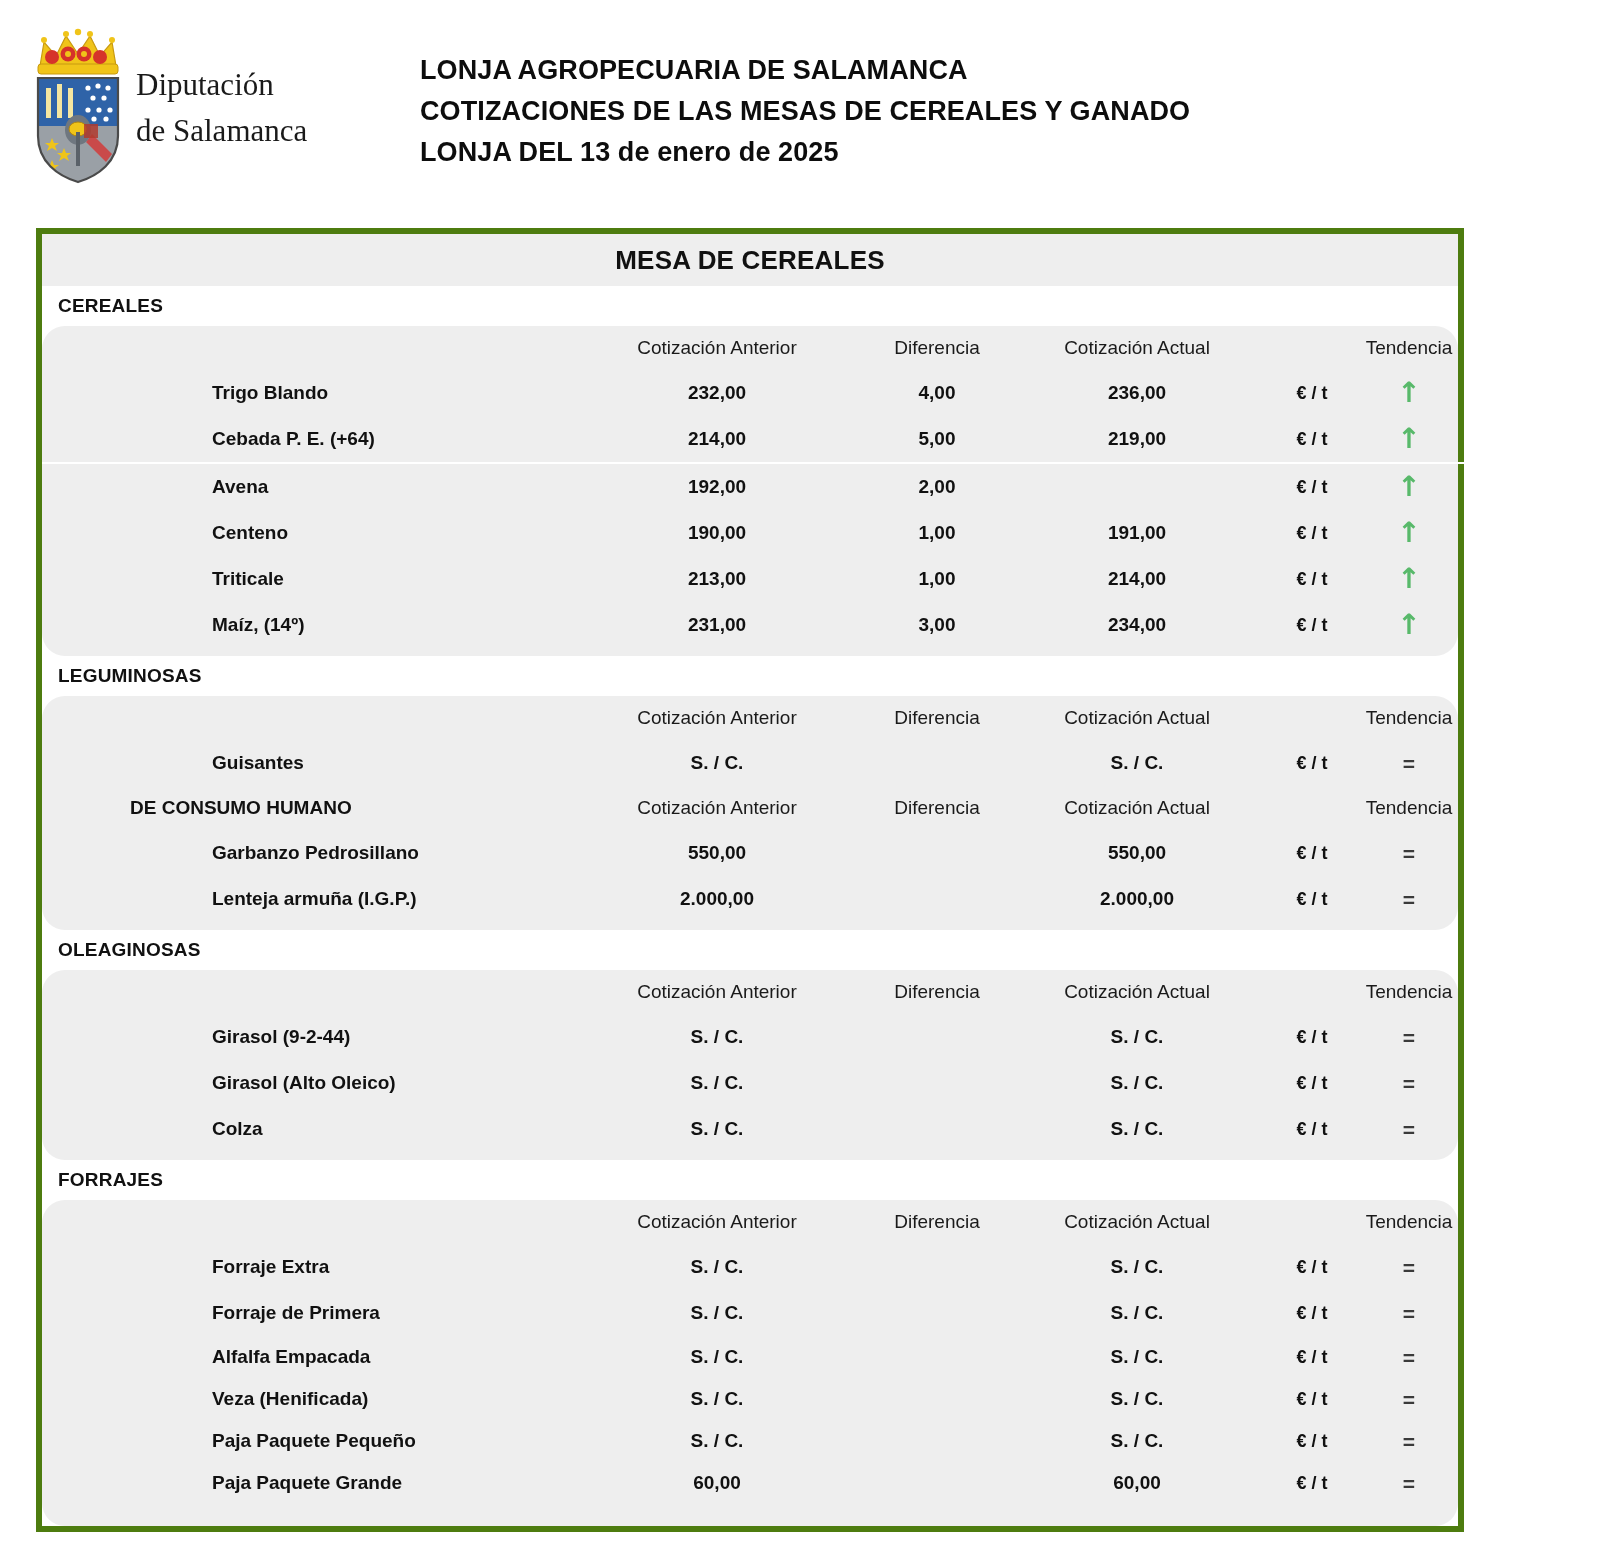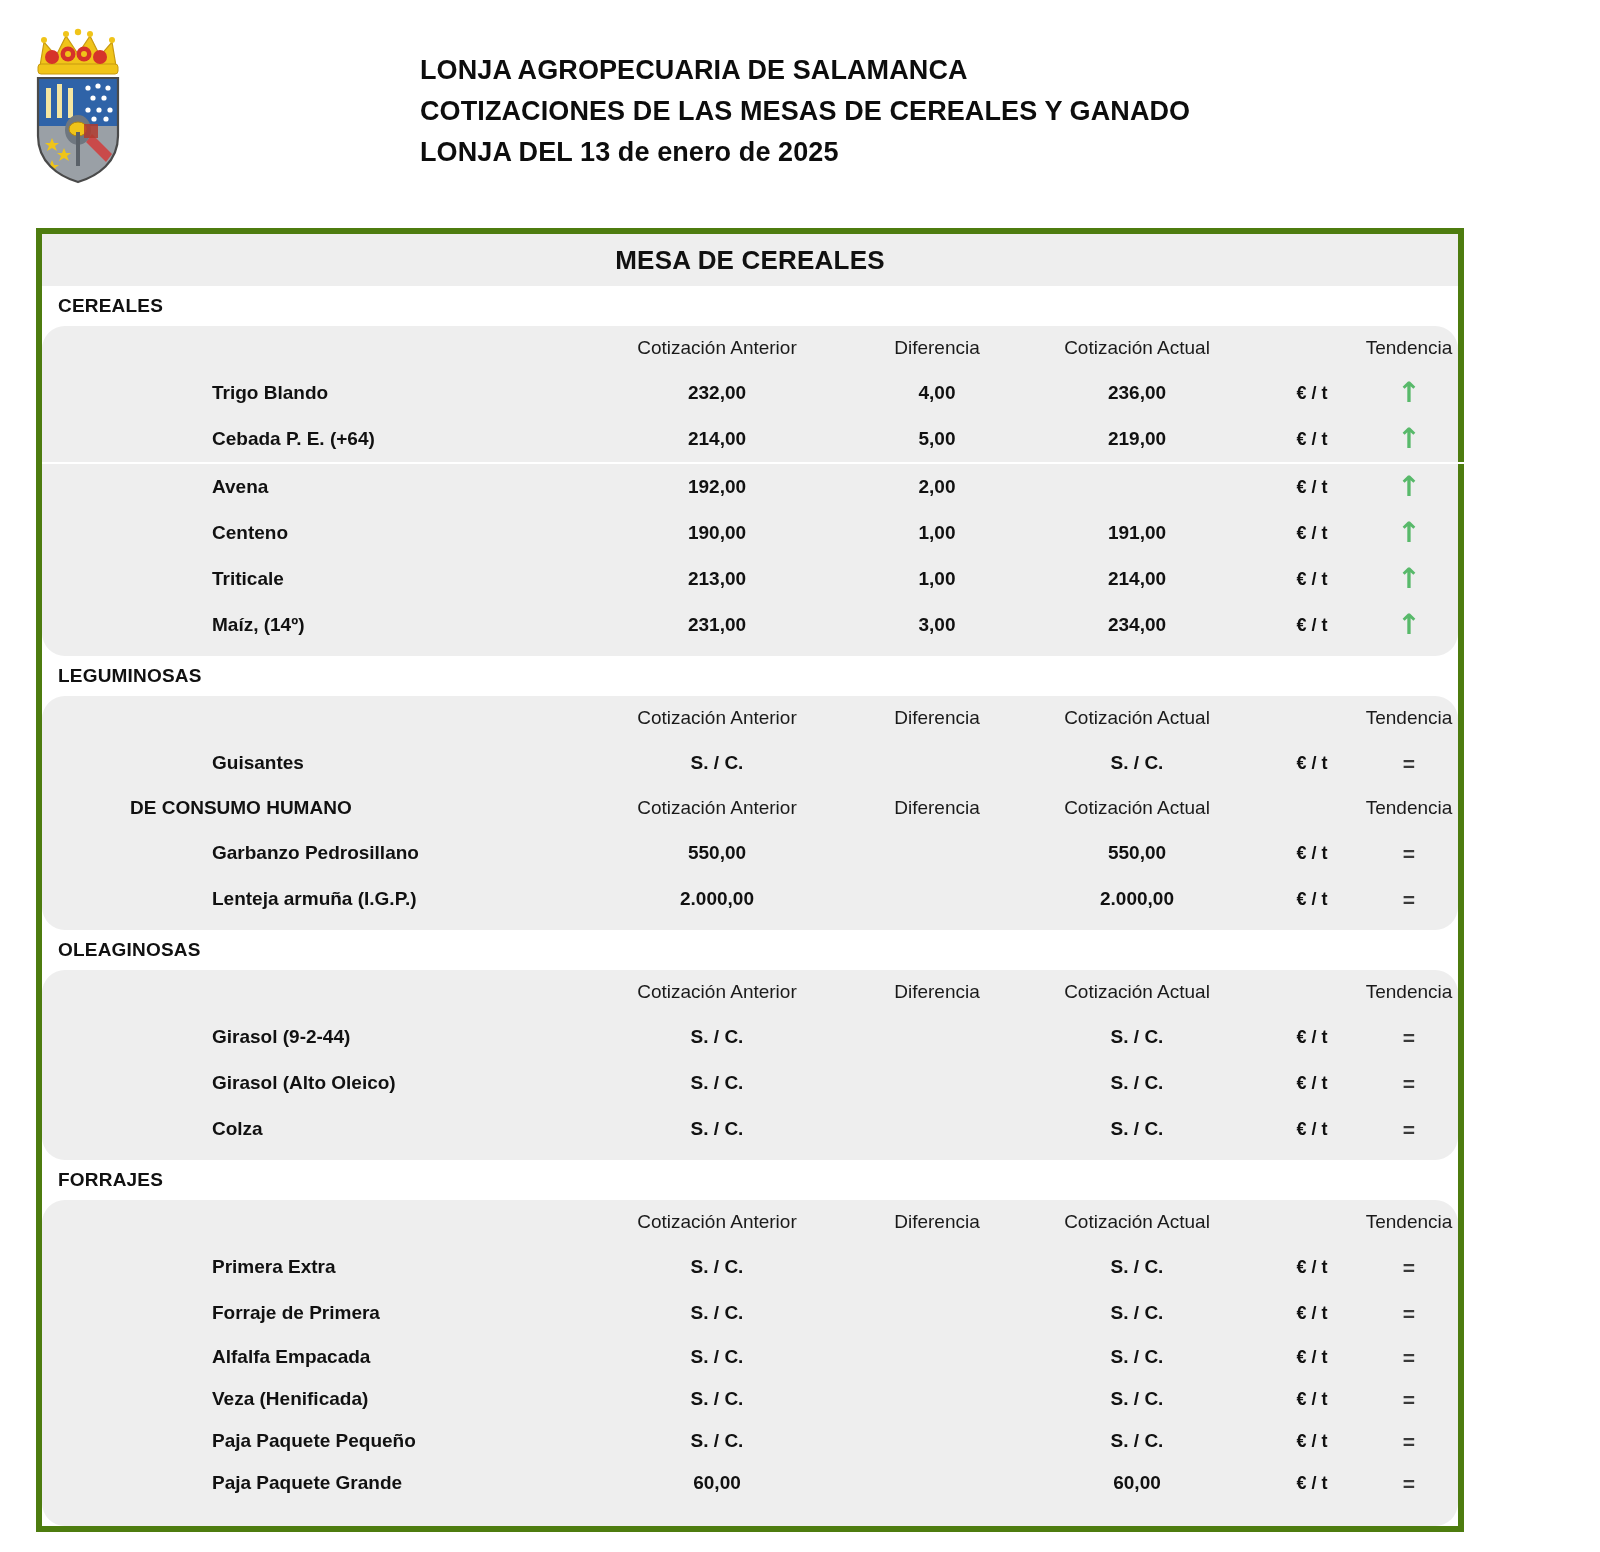--- a/index.html
+++ b/index.html
@@ -214,20 +214,24 @@
 
         <ellipse cx="52" cy="104" rx="13" ry="15" fill="#6f7780"></ellipse>
         <ellipse cx="52" cy="103" rx="9" ry="7" fill="#f0c419" stroke="#b3860f" stroke-width="1"></ellipse>
         <rect x="50" y="106" width="4" height="34" fill="#5a6169"></rect>
         <path d="M58 98 L72 98 L72 112 L58 112 Z" fill="#b03a2e" opacity="0.85"></path>
       </g>
       <path d="M12 52 H92 V110 C92 136 72 150 52 156 C32 150 12 136 12 110 Z" fill="none" stroke="#4a4a4a" stroke-width="2.2"></path>
     </svg>
   </div>
 
+  <div style="position:absolute; left:136px; top:62px; width:240px;">
+    <div style="font-family:'Liberation Serif', serif; font-size:31px; color:#1a1a1a; line-height:46px;">Diputación</div>
+    <div style="font-family:'Liberation Serif', serif; font-size:31px; color:#1a1a1a; line-height:46px;">de Salamanca</div>
+  </div>
 
   <div class="title-block">
     <div class="title-line">LONJA AGROPECUARIA DE SALAMANCA</div>
     <div class="title-line">COTIZACIONES DE LAS MESAS DE CEREALES Y GANADO</div>
     <div class="title-line">LONJA DEL 13 de enero de 2025</div>
   </div>
 </div>
 
 <div class="sheet">
 
@@ -384,21 +388,21 @@
   <div class="section-head">FORRAJES</div>
   <div class="band">
     <div class="row colhead">
       <div class="cell c-prev hdr-txt">Cotización Anterior</div>
       <div class="cell c-diff hdr-txt">Diferencia</div>
       <div class="cell c-curr hdr-txt">Cotización Actual</div>
       <div class="cell c-trend hdr-txt">Tendencia</div>
     </div>
 
     <div class="row tall">
-      <div class="cell c-name item-name">Primera Extra</div>
+      <div class="cell c-name item-name">Forraje Extra</div>
       <div class="cell c-prev val">S. / C.</div>
       <div class="cell c-diff val"></div>
       <div class="cell c-curr val">S. / C.</div>
       <div class="cell c-unit unit">€ / t</div>
       <div class="cell c-trend trend-eq">=</div>
     </div>
 
     <div class="row tall">
       <div class="cell c-name item-name">Forraje de Primera</div>
       <div class="cell c-prev val">S. / C.</div>

